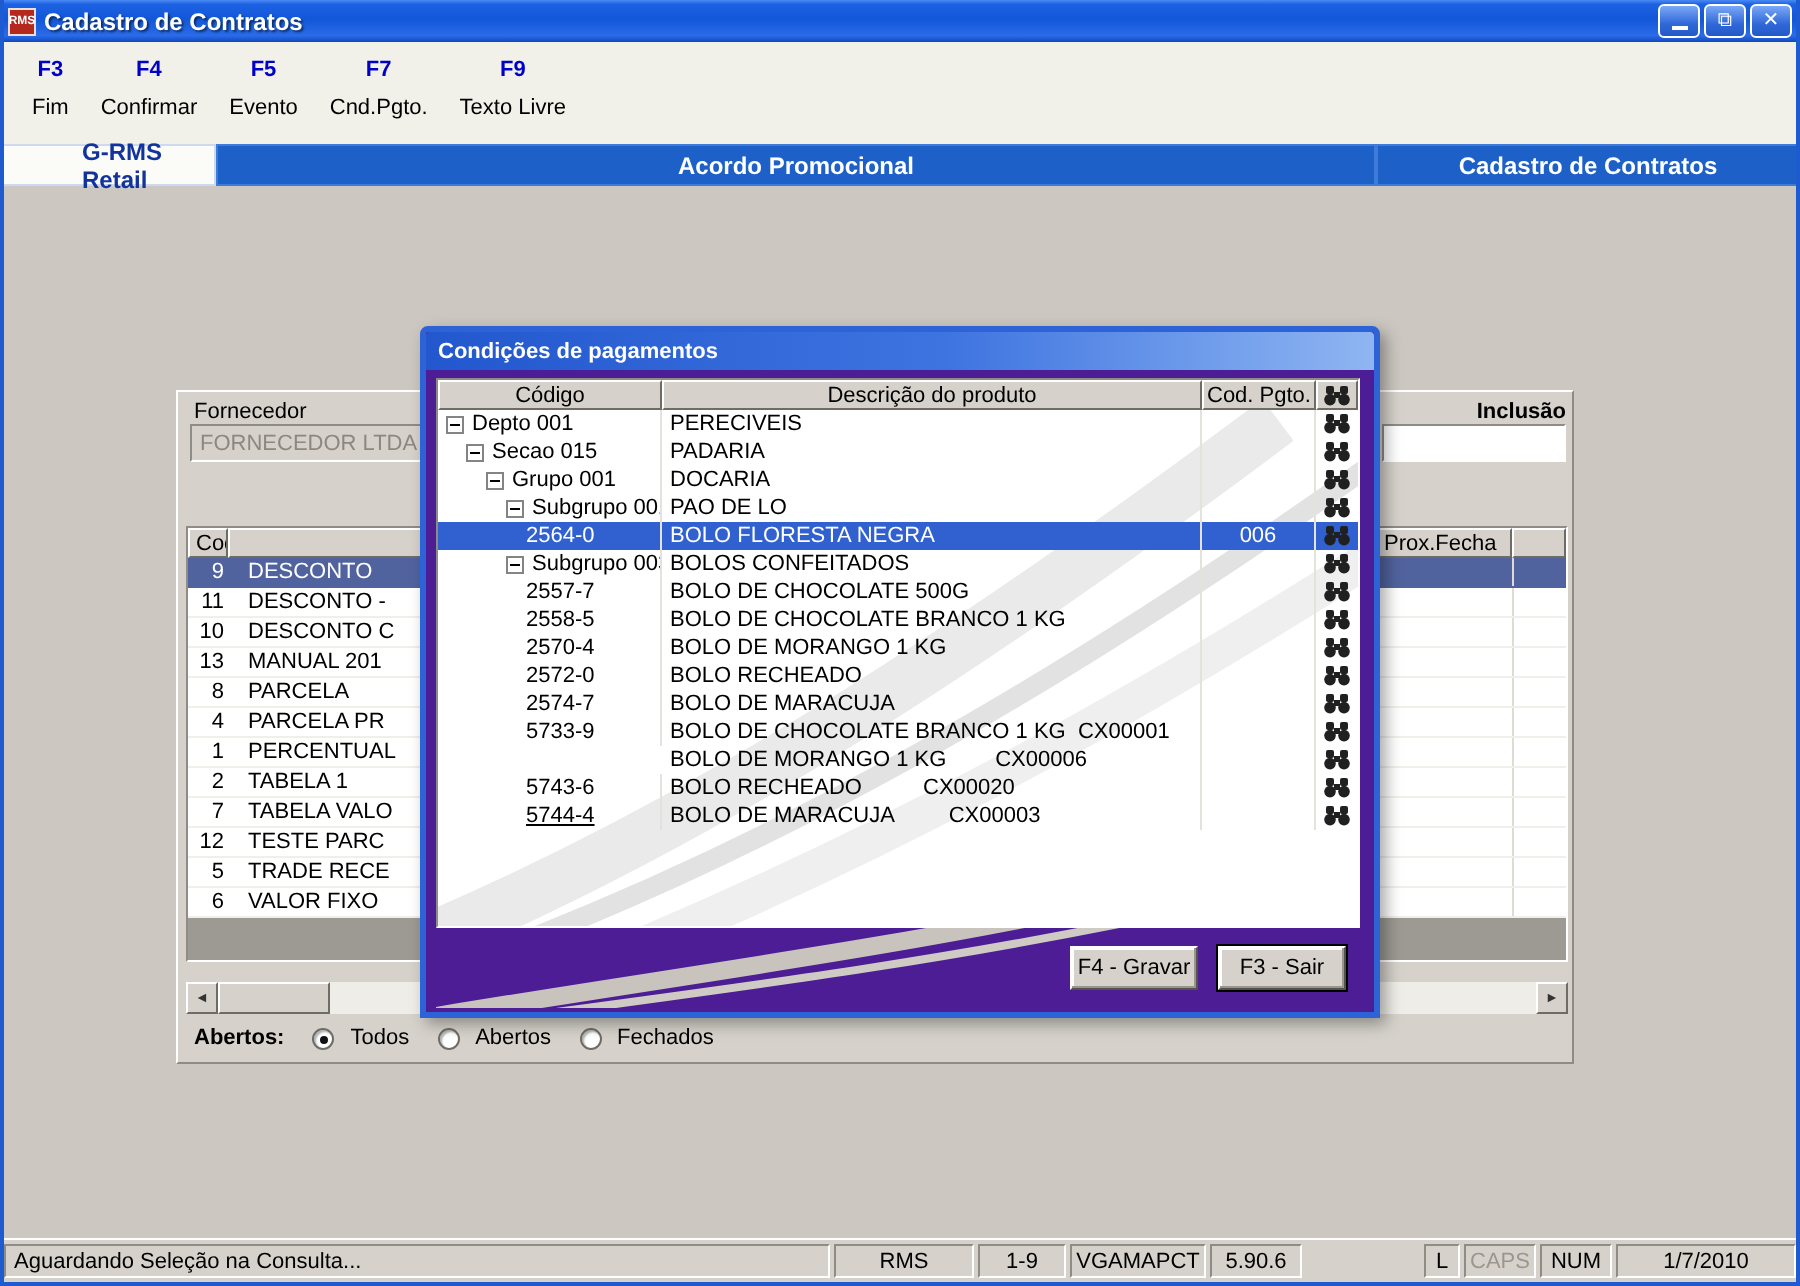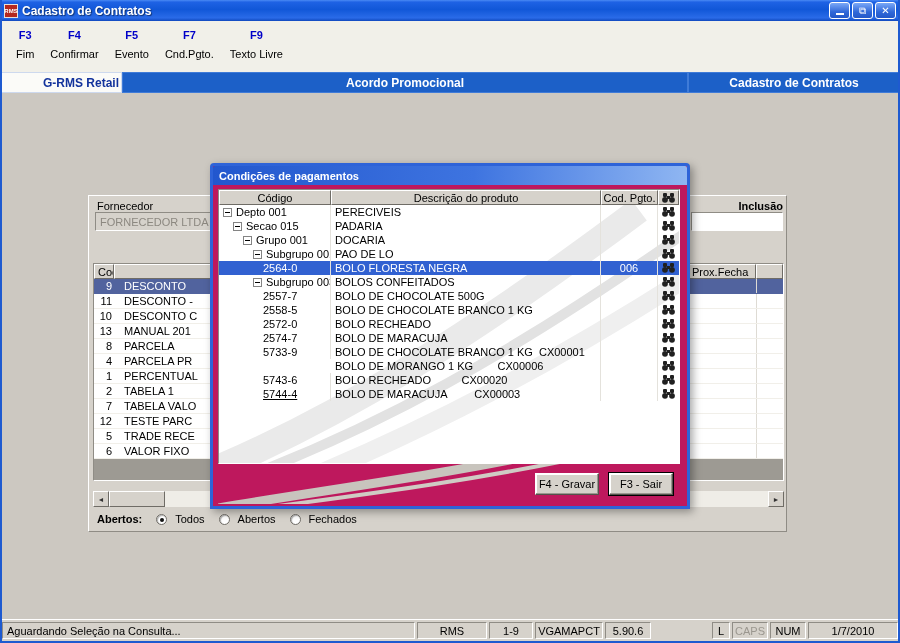--- a/index.html
+++ b/index.html
@@ -19,21 +19,21 @@
 
   
   .toolbar{position:absolute;left:0;top:21px;width:900px;height:51px;background:#F1F0E9;}
   .tb-items{display:flex;padding:8px 0 0 16px;gap:16px;}
   .tb-item{text-align:center;}
   .tb-key{color:#0000C8;font-weight:bold;font-size:11px;}
   .tb-label{color:#000;font-size:11px;margin-top:7px;white-space:nowrap;}
 
   
   .navbar{position:absolute;left:0;top:72px;width:900px;height:21px;background:#1C60C8;display:flex;align-items:stretch;}
-  .nav-left{width:122px;background:#FBFBF8;color:#13339C;font-weight:bold;font-size:12px;display:flex;align-items:center;justify-content:center;border:1px solid #CDD9EE;padding-left:40px;}
+  .nav-left{width:108px;background:#FBFBF8;color:#13339C;font-weight:bold;font-size:12px;display:flex;align-items:center;justify-content:center;border:1px solid #CDD9EE;padding-left:40px;}
   .nav-center{flex:1;color:#fff;font-weight:bold;font-size:12px;display:flex;align-items:center;justify-content:center;border:1px solid #3F7BD8;}
   .nav-right{width:212px;color:#fff;font-weight:bold;font-size:12px;display:flex;align-items:center;justify-content:center;border:1px solid #3F7BD8;}
 
   
   .main-panel{position:absolute;left:88px;top:195px;width:699px;height:337px;background:#D6D2CB;border:1px solid;border-color:#FFFFFF #8F8C85 #8F8C85 #FFFFFF;}
   .fornecedor-label{position:absolute;left:8px;top:4px;}
   .fornecedor-input{position:absolute;left:6px;top:16px;width:292px;height:19px;background:#D6D2CB;border:1px solid;border-color:#8F8C85 #FFF #FFF #8F8C85;color:#8C8880;padding:0 4px;display:flex;align-items:center;overflow:hidden;white-space:nowrap;}
   .inclusao-label{position:absolute;left:602px;top:4px;width:92px;text-align:right;font-weight:bold;}
   .inclusao-input{position:absolute;left:602px;top:16px;width:92px;height:19px;background:#fff;border:1px solid;border-color:#8F8C85 #FFF #FFF #8F8C85;}
 
@@ -58,21 +58,21 @@
   .sc-track{flex:1;background:#EFEDE7;position:relative;}
   .sc-thumb{position:absolute;left:0;top:0;width:56px;height:16px;background:#D6D2CB;border:1px solid;border-color:#FFF #6F6C66 #6F6C66 #FFF;}
 
   .acordos{position:absolute;left:8px;top:317px;display:flex;align-items:center;gap:14px;}
   .acordos-label{font-weight:bold;}
   .radio-opt{display:flex;align-items:center;gap:8px;}
   .radio{width:11px;height:11px;border-radius:50%;background:#fff;border:1px solid #6F6C66;box-shadow:inset 1px 1px 1px rgba(0,0,0,.3);position:relative;flex:none;}
   .radio.on::after{content:"";position:absolute;left:3px;top:3px;width:4px;height:4px;border-radius:50%;background:#111;}
 
   
-  .dialog{position:absolute;left:210px;top:163px;width:480px;height:346px;background:#be185d;border:3px solid #2E63D8;border-radius:4px 4px 0 0;box-shadow:3px 3px 8px rgba(0,0,0,.35);z-index:10;}
+  .dialog{position:absolute;left:210px;top:163px;width:480px;height:346px;background:#4c1d95;border:3px solid #2E63D8;border-radius:4px 4px 0 0;box-shadow:3px 3px 8px rgba(0,0,0,.35);z-index:10;}
   .dlg-title{height:19px;background:linear-gradient(90deg,#2257CE 0%,#3E74E0 55%,#8FB6F2 100%);color:#fff;font-weight:bold;font-size:11px;display:flex;align-items:center;padding:0 6px;border-radius:2px 2px 0 0;}
   .dlg-body{position:relative;width:474px;height:321px;}
   .dlg-table{position:absolute;left:5px;top:4px;width:462px;height:275px;background:#fff;border:1px solid;border-color:#8F8C85 #FFF #FFF #8F8C85;overflow:hidden;}
   .wm{position:absolute;left:0;top:0;z-index:0;pointer-events:none;}
   .dheader{position:relative;z-index:1;display:flex;height:15px;background:#D6D2CB;}
   .dh-cell{border:1px solid;border-color:#FFF #6F6C66 #6F6C66 #FFF;font-size:11px;display:flex;align-items:center;justify-content:center;overflow:hidden;}
   .dh-code{width:112px;flex:none;}
   .dh-desc{flex:1;}
   .dh-pgto{width:57px;flex:none;}
   .dh-icon{width:21px;flex:none;}
@@ -423,20 +423,36 @@
                 <rect x="1" y="0" width="4" height="4" rx="1" fill="#202020"></rect>
                 <rect x="8" y="0" width="4" height="4" rx="1" fill="#202020"></rect>
                 <rect x="5" y="3" width="3" height="3" fill="#202020"></rect>
                 <circle cx="3" cy="6.8" r="2.9" fill="#202020"></circle>
                 <circle cx="10" cy="6.8" r="2.9" fill="#202020"></circle>
               </svg>
             </div>
           </div>
           <div class="drow">
             <div class="d-code" style="padding-left: 44px;">
+              <span>2570-4</span>
+            </div>
+            <div class="d-desc">BOLO DE MORANGO 1 KG</div>
+            <div class="d-pgto"></div>
+            <div class="d-icon">
+              <svg width="13" height="10" viewBox="0 0 13 10">
+                <rect x="1" y="0" width="4" height="4" rx="1" fill="#202020"></rect>
+                <rect x="8" y="0" width="4" height="4" rx="1" fill="#202020"></rect>
+                <rect x="5" y="3" width="3" height="3" fill="#202020"></rect>
+                <circle cx="3" cy="6.8" r="2.9" fill="#202020"></circle>
+                <circle cx="10" cy="6.8" r="2.9" fill="#202020"></circle>
+              </svg>
+            </div>
+          </div>
+          <div class="drow">
+            <div class="d-code" style="padding-left: 44px;">
               <span>2572-0</span>
             </div>
             <div class="d-desc">BOLO RECHEADO</div>
             <div class="d-pgto"></div>
             <div class="d-icon">
               <svg width="13" height="10" viewBox="0 0 13 10">
                 <rect x="1" y="0" width="4" height="4" rx="1" fill="#202020"></rect>
                 <rect x="8" y="0" width="4" height="4" rx="1" fill="#202020"></rect>
                 <rect x="5" y="3" width="3" height="3" fill="#202020"></rect>
                 <circle cx="3" cy="6.8" r="2.9" fill="#202020"></circle>

